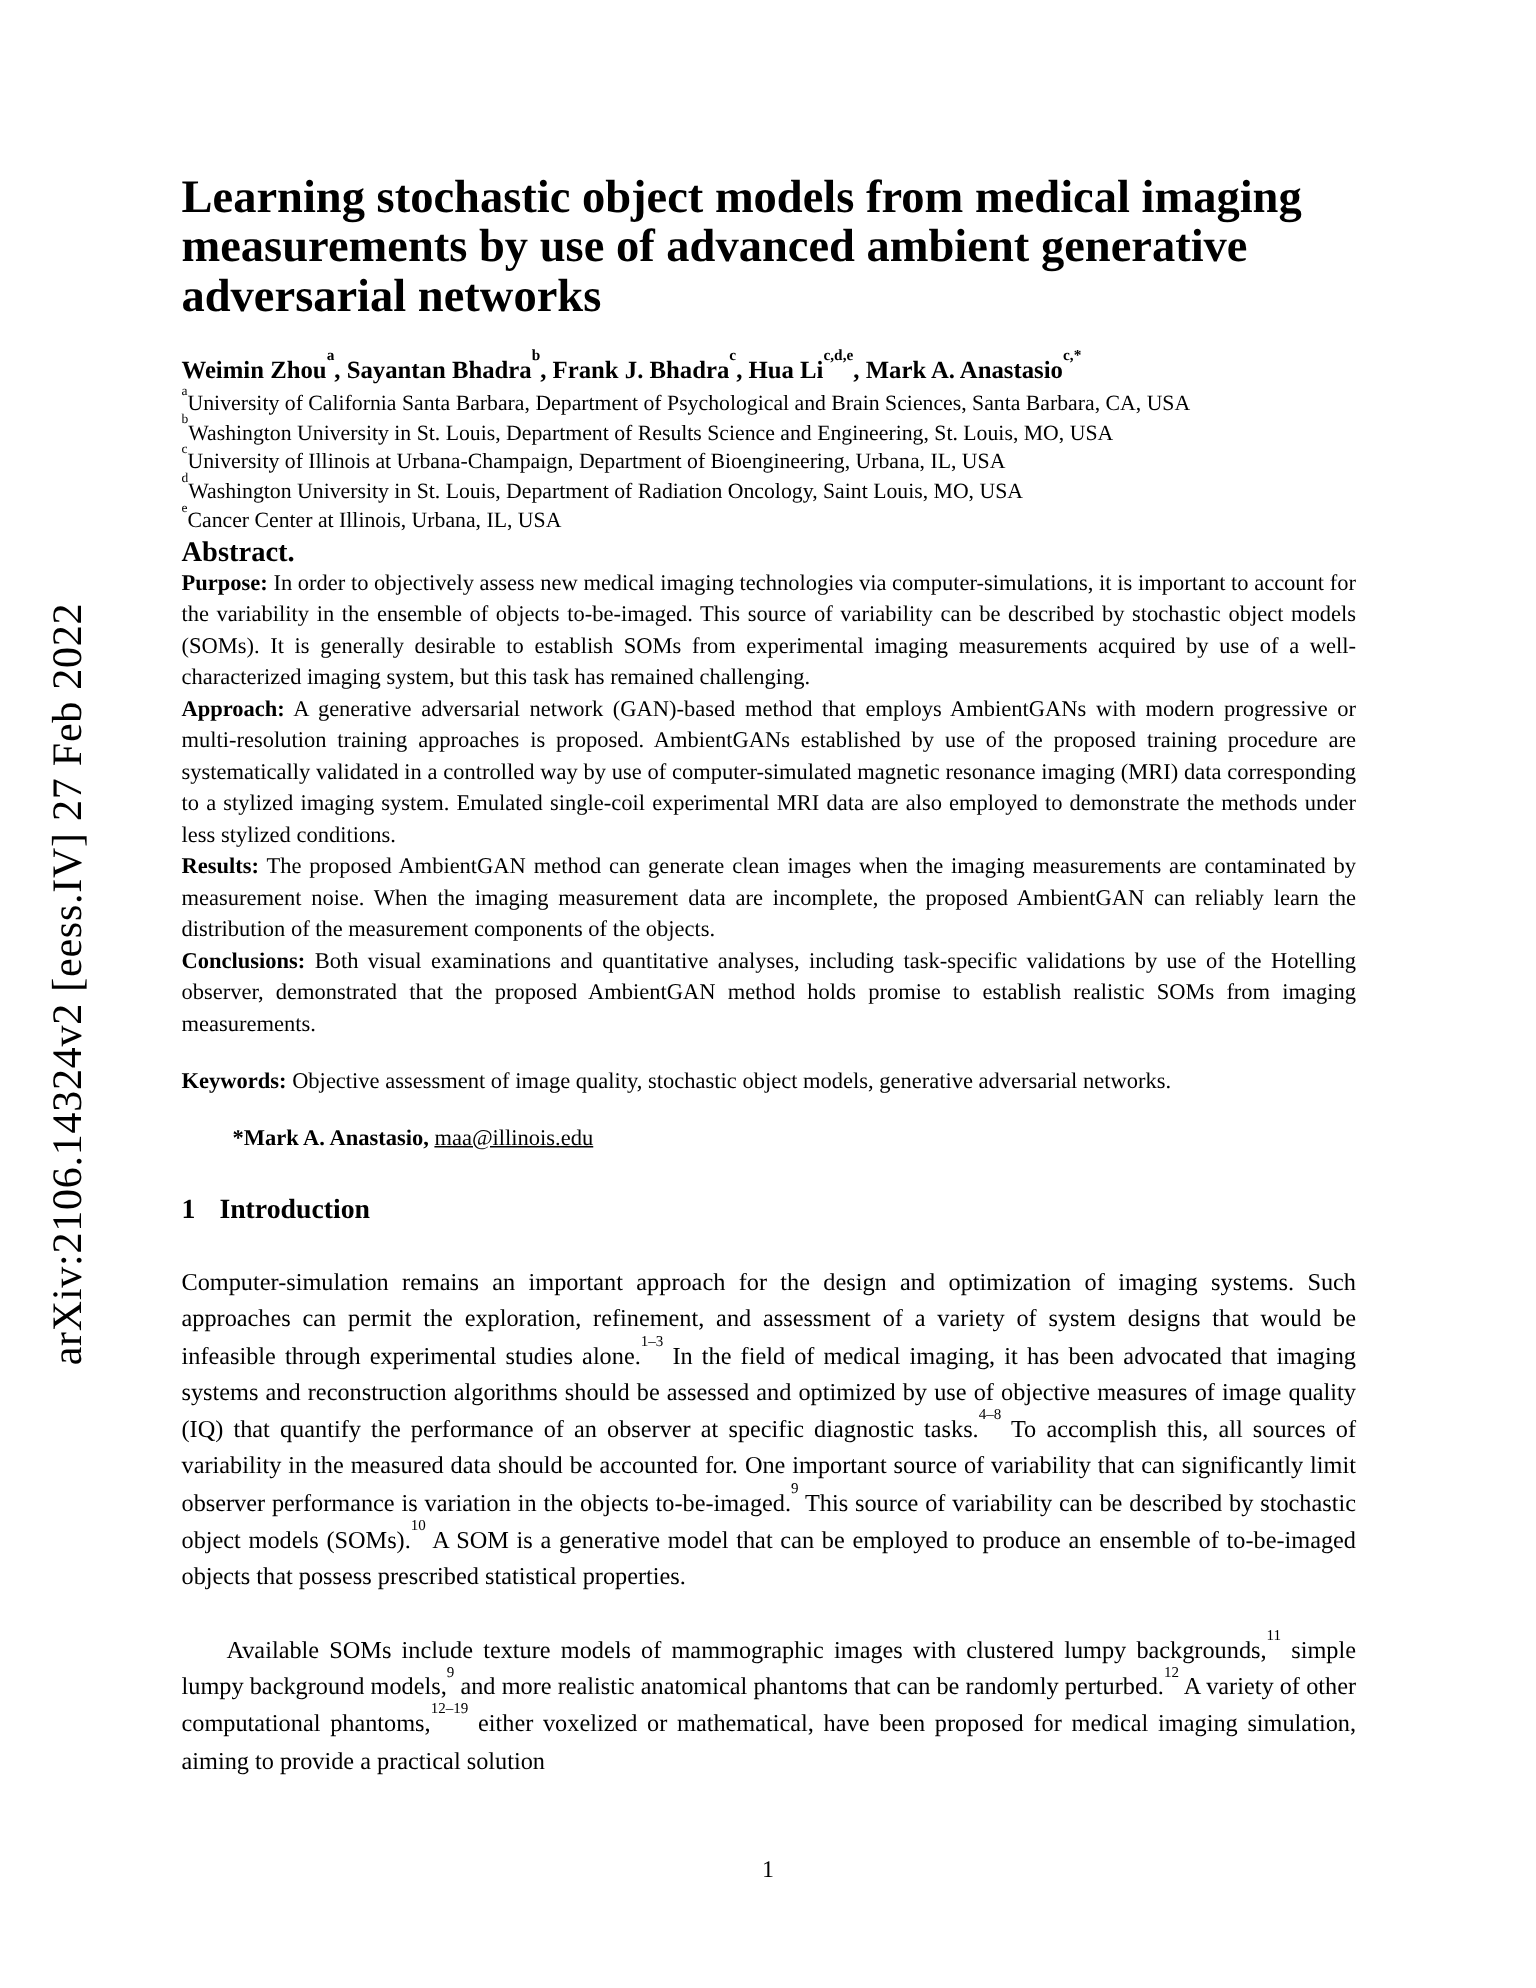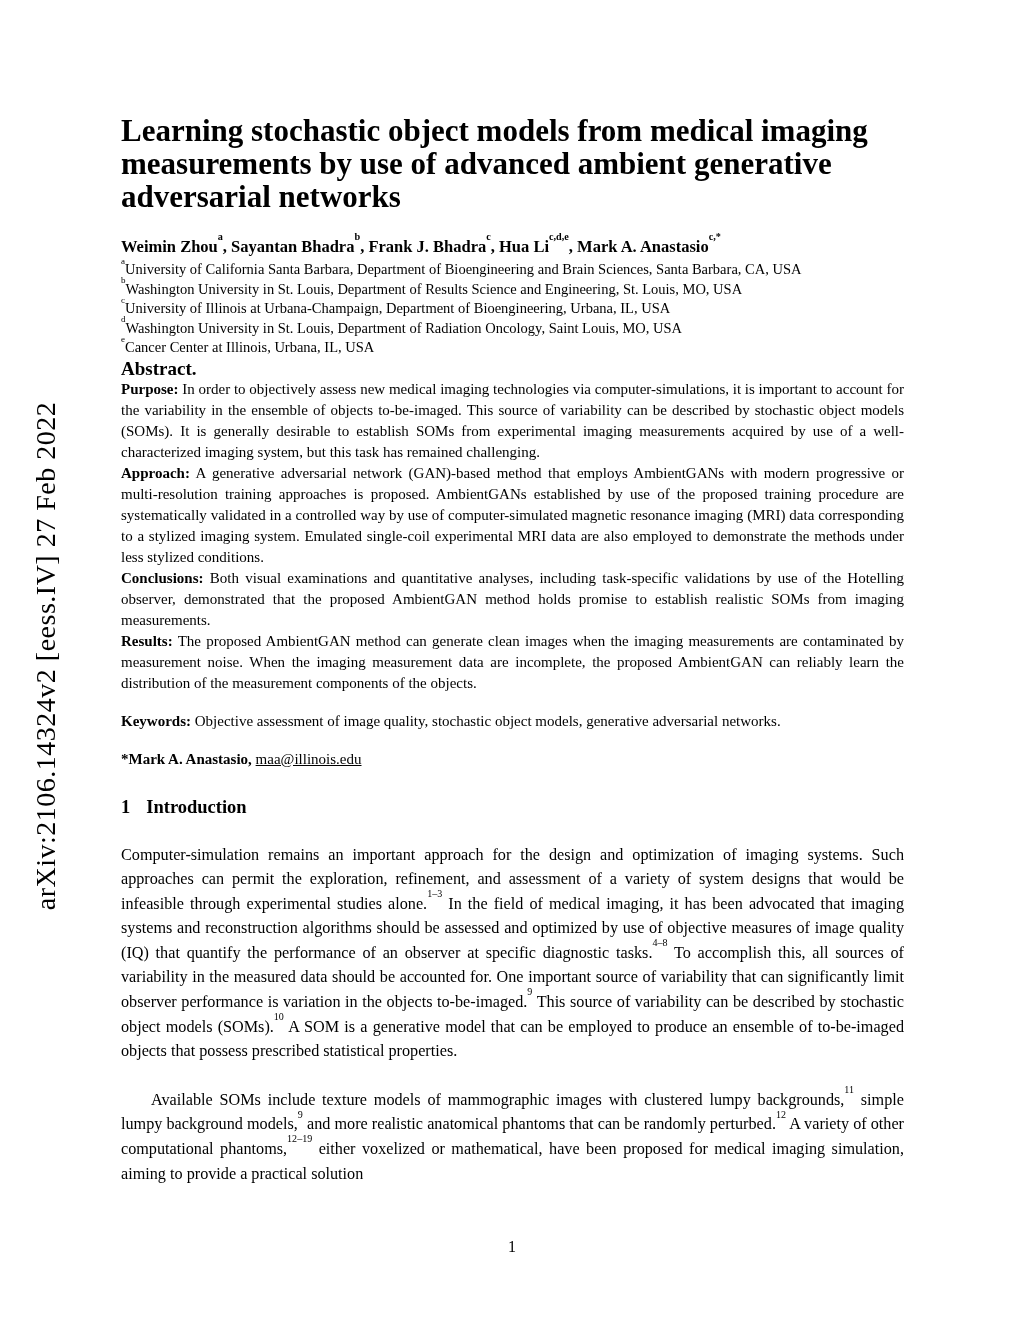--- a/index.html
+++ b/index.html
@@ -64,20 +64,21 @@
   }
   .keywords {
     margin-top: 17px;
     font-size: 15px;
     line-height: 21px;
   }
   .contact {
     margin-top: 17px;
     font-size: 15px;
     line-height: 21px;
+    margin-left: 34px;
   }
   .contact .name { font-weight: bold; }
   .email {
     text-decoration: underline;
     color: #000000;
     cursor: pointer;
   }
   .section-heading {
     margin-top: 25px;
     font-size: 18.5px;
@@ -108,34 +109,34 @@
 
 <div class="watermark">arXiv:2106.14324v2  [eess.IV]  27 Feb 2022</div>
 
 <div class="content">
 
   <h1 class="title">Learning stochastic object models from medical imaging measurements by use of advanced ambient generative adversarial networks</h1>
 
   <div class="authors"><span>Weimin Zhou</span><sup>a</sup>, <span>Sayantan Bhadra</span><sup>b</sup>, <span>Frank J. Bhadra</span><sup>c</sup>, <span>Hua Li</span><sup>c,d,e</sup>, <span>Mark A. Anastasio</span><sup>c,*</sup></div>
 
   <div class="affiliations">
-      <div><sup>a</sup><span>University of California Santa Barbara, Department of Bioengineering and Brain Sciences, Santa Barbara, CA, USA</span></div>
+      <div><sup>a</sup><span>University of California Santa Barbara, Department of Psychological and Brain Sciences, Santa Barbara, CA, USA</span></div>
       <div><sup>b</sup><span>Washington University in St. Louis, Department of Results Science and Engineering, St. Louis, MO, USA</span></div>
       <div><sup>c</sup><span>University of Illinois at Urbana-Champaign, Department of Bioengineering, Urbana, IL, USA</span></div>
       <div><sup>d</sup><span>Washington University in St. Louis, Department of Radiation Oncology, Saint Louis, MO, USA</span></div>
       <div><sup>e</sup><span>Cancer Center at Illinois, Urbana, IL, USA</span></div>
     </div>
 
   <div class="abstract-heading">Abstract.</div>
 
   <div class="abstract">
       <div class="abs-para"><b>Purpose:</b><span> In order to objectively assess new medical imaging technologies via computer-simulations, it is important to account for the variability in the ensemble of objects to-be-imaged. This source of variability can be described by stochastic object models (SOMs). It is generally desirable to establish SOMs from experimental imaging measurements acquired by use of a well-characterized imaging system, but this task has remained challenging.</span></div>
       <div class="abs-para"><b>Approach:</b><span> A generative adversarial network (GAN)-based method that employs AmbientGANs with modern progressive or multi-resolution training approaches is proposed. AmbientGANs established by use of the proposed training procedure are systematically validated in a controlled way by use of computer-simulated magnetic resonance imaging (MRI) data corresponding to a stylized imaging system. Emulated single-coil experimental MRI data are also employed to demonstrate the methods under less stylized conditions.</span></div>
+      <div class="abs-para"><b>Results:</b><span> The proposed AmbientGAN method can generate clean images when the imaging measurements are contaminated by measurement noise. When the imaging measurement data are incomplete, the proposed AmbientGAN can reliably learn the distribution of the measurement components of the objects.</span></div>
       <div class="abs-para"><b>Conclusions:</b><span> Both visual examinations and quantitative analyses, including task-specific validations by use of the Hotelling observer, demonstrated that the proposed AmbientGAN method holds promise to establish realistic SOMs from imaging measurements.</span></div>
-      <div class="abs-para"><b>Results:</b><span> The proposed AmbientGAN method can generate clean images when the imaging measurements are contaminated by measurement noise. When the imaging measurement data are incomplete, the proposed AmbientGAN can reliably learn the distribution of the measurement components of the objects.</span></div>
     </div>
 
   <div class="keywords">
     <b>Keywords:</b><span> Objective assessment of image quality, stochastic object models, generative adversarial networks.</span>
   </div>
 
   <div class="contact">
     <span class="name">*Mark A. Anastasio, </span><span class="email">maa@illinois.edu</span>
   </div>
 

